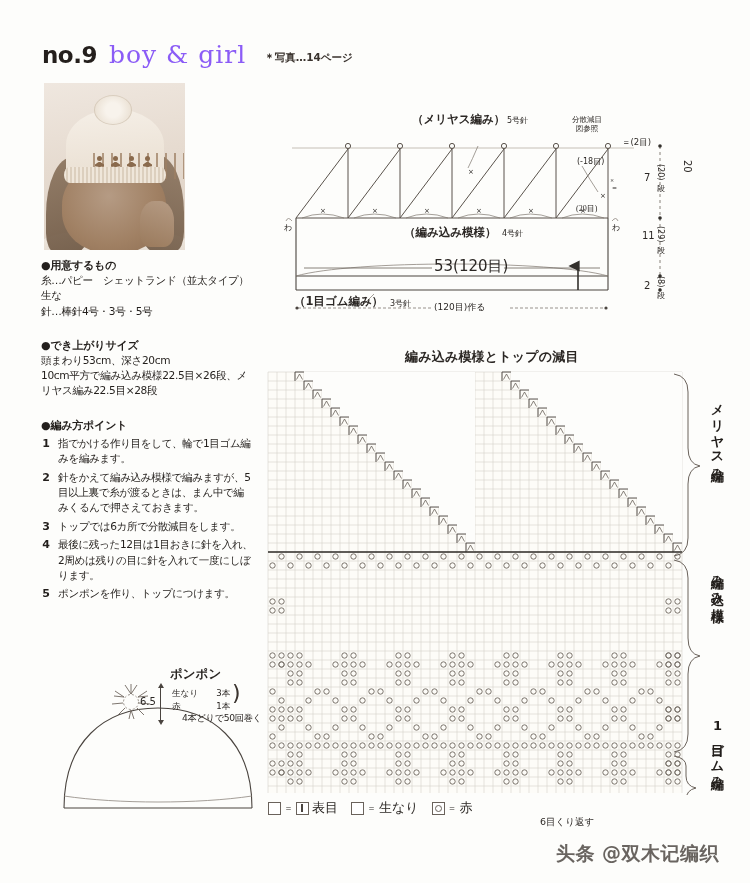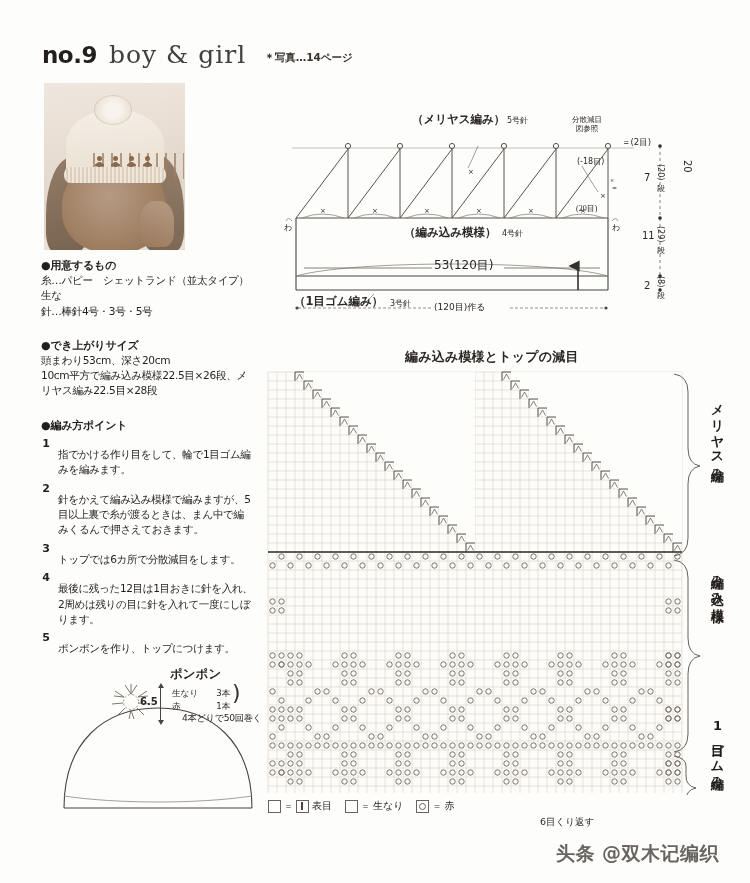--- a/index.html
+++ b/index.html
@@ -9,21 +9,21 @@
     font-family:"DejaVu Sans","Liberation Sans",sans-serif;
     color:#2b2724;
     position:relative;
     overflow:hidden;
   }
   .page{position:absolute;inset:0;}
 
   
   #header{position:absolute;left:42px;top:40px;display:flex;align-items:baseline;gap:12px;}
   #hd-no{font-family:"DejaVu Sans",sans-serif;font-weight:bold;font-size:23px;letter-spacing:-.5px;color:#241f1c;}
-  #hd-title{font-family:"DejaVu Serif","Liberation Serif",serif;font-size:25px;color:#404040;letter-spacing:1px;}
+  #hd-title{font-family:"DejaVu Serif","Liberation Serif",serif;font-size:25px;color:#8b5cf6;letter-spacing:1px;}
   #hd-note{font-size:10.5px;color:#3a332e;font-weight:bold;margin-left:6px;position:relative;top:-2px;}
 
   
   #photo{position:absolute;left:44px;top:83px;width:141px;height:167px;
      background:linear-gradient(170deg,#efe7df 0%,#e6dbd0 45%,#ddd0c3 100%);
      overflow:hidden;}
   .ph-layer{position:absolute;}
   .ph-face{left:18px;top:78px;width:104px;height:92px;border-radius:48% 48% 44% 44%;
      background:radial-gradient(ellipse at 45% 38%,#b59b84 0%,#a08063 60%,#8d6d52 100%);}
   .ph-hair-l{left:2px;top:74px;width:44px;height:95px;border-radius:60% 20% 30% 20%;
@@ -51,32 +51,32 @@
 
   
   #leftcol{position:absolute;left:41px;top:258px;width:212px;
      font-size:10.6px;line-height:15.2px;color:#231f1c;}
   .sec-head{font-weight:bold;font-size:11px;margin-top:19px;letter-spacing:-.2px;}
   .sec-head:first-child{margin-top:0;}
   .sec-body{letter-spacing:-.35px;}
   .steps{margin-top:3px;}
   .step{display:flex;gap:7px;margin-bottom:3px;}
   .step-n{font-weight:bold;font-size:11px;flex:0 0 10px;text-align:center;}
-  .step-t{flex:1;letter-spacing:-.4px;line-height:15.4px;margin-top:11px;}
+  .step-t{flex:1;letter-spacing:-.4px;line-height:15.4px;}
 
   
   #pompom{position:absolute;left:92px;top:660px;width:190px;height:90px;}
   #pom-ball{position:absolute;left:18px;top:22px;width:42px;height:38px;}
   #pom-ball svg{display:block;}
   #pom-dim{position:absolute;left:62px;top:24px;width:14px;height:40px;}
   #pom-dim .ln{position:absolute;left:6px;top:2px;width:1px;height:36px;background:#4a443f;}
   #pom-dim .ar{position:absolute;left:3.5px;width:0;height:0;border-left:3px solid transparent;border-right:3px solid transparent;}
   #pom-dim .ar.up{top:-1px;border-bottom:5px solid #4a443f;}
   #pom-dim .ar.dn{bottom:-1px;border-top:5px solid #4a443f;}
-  #pom-65{position:absolute;left:48px;top:36px;font-size:10px;font-weight:bold;}
+  #pom-65{position:absolute;left:48px;top:36px;font-size:10px;font-weight:normal;}
   #pom-label{position:absolute;left:78px;top:6px;font-size:12.5px;font-weight:bold;letter-spacing:0px;}
   #pom-tbl{position:absolute;left:78px;top:26px;font-size:8.6px;line-height:11px;}
   #pom-tbl td{padding:0 2px 0 0;}
   #pom-tbl td.q{padding-left:14px;}
   #pom-brace{position:absolute;left:140px;top:24px;font-size:22px;color:#3a332e;line-height:18px;}
   #pom-foot{position:absolute;left:90px;top:52px;font-size:9.2px;letter-spacing:-.3px;}
 
   
   #hatline{position:absolute;left:58px;top:700px;width:200px;height:110px;}
 
@@ -99,21 +99,21 @@
   
   #legend{position:absolute;left:268px;top:799px;display:flex;align-items:center;gap:13px;font-size:9px;}
   .lg{display:flex;align-items:center;gap:3px;}
   .lbox{width:11px;height:11px;border:1px solid #6a625b;background:#fff;display:inline-block;}
   .lbox.sym{position:relative;}
   .lbox.sym:after{content:"";position:absolute;left:4px;top:1.5px;width:1.5px;height:8px;background:#4a443f;}
   .lbox.ring{position:relative;}
   .lbox.ring:after{content:"";position:absolute;left:2px;top:2px;width:5px;height:5px;
      border:1.4px solid #6b635b;border-radius:50%;}
   .lg-eq{font-size:9px;}
-  .lg-tx{font-size:10px;text-align:center;}
+  .lg-tx{font-size:13px;text-align:center;}
 
   #rep-label{position:absolute;left:540px;top:816px;font-size:9.5px;}
 
   
   #wm{position:absolute;left:556px;top:841px;font-size:19px;font-weight:bold;
      color:#55504b;letter-spacing:.5px;opacity:.88;}
 </style>
 </head>
 <body>
 
@@ -318,21 +318,21 @@
       <div>図参照</div>
     </div>
 
     <div style="position:absolute;left:340px;top:29px;font-size:8.5px;">＝(2目)</div>
     <div style="position:absolute;left:295px;top:48px;font-size:8px;">(-18目)</div>
     <div style="position:absolute;left:294px;top:95px;font-size:8px;font-family:Liberation Serif, serif;">(20目)</div>
 
     <div style="position:absolute;left:122px;top:117px;font-size:11.5px;font-weight:bold;">（編み込み模様）</div>
     <div style="position:absolute;left:220px;top:120px;font-size:8px;">4号針</div>
 
-    <div style="position:absolute;left:152px;top:149px;font-size:12px;">53(120目)</div>
+    <div style="position:absolute;left:152px;top:149px;font-size:15px;">53(120目)</div>
 
     <div style="position:absolute;left:12px;top:186px;font-size:11.5px;font-weight:bold;">（1目ゴム編み）</div>
     <div style="position:absolute;left:108px;top:190px;font-size:8px;">3号針</div>
 
     <div style="position:absolute;left:152px;top:193px;font-size:9px;">(120目)作る</div>
 
     <div style="position:absolute;left:362px;top:64px;font-size:10px;">7</div>
     <div style="position:absolute;left:372px;top:56px;font-size:8px;writing-mode:vertical-rl;">(20段)</div>
 
     <div style="position:absolute;left:360px;top:122px;font-size:10px;">11</div>

